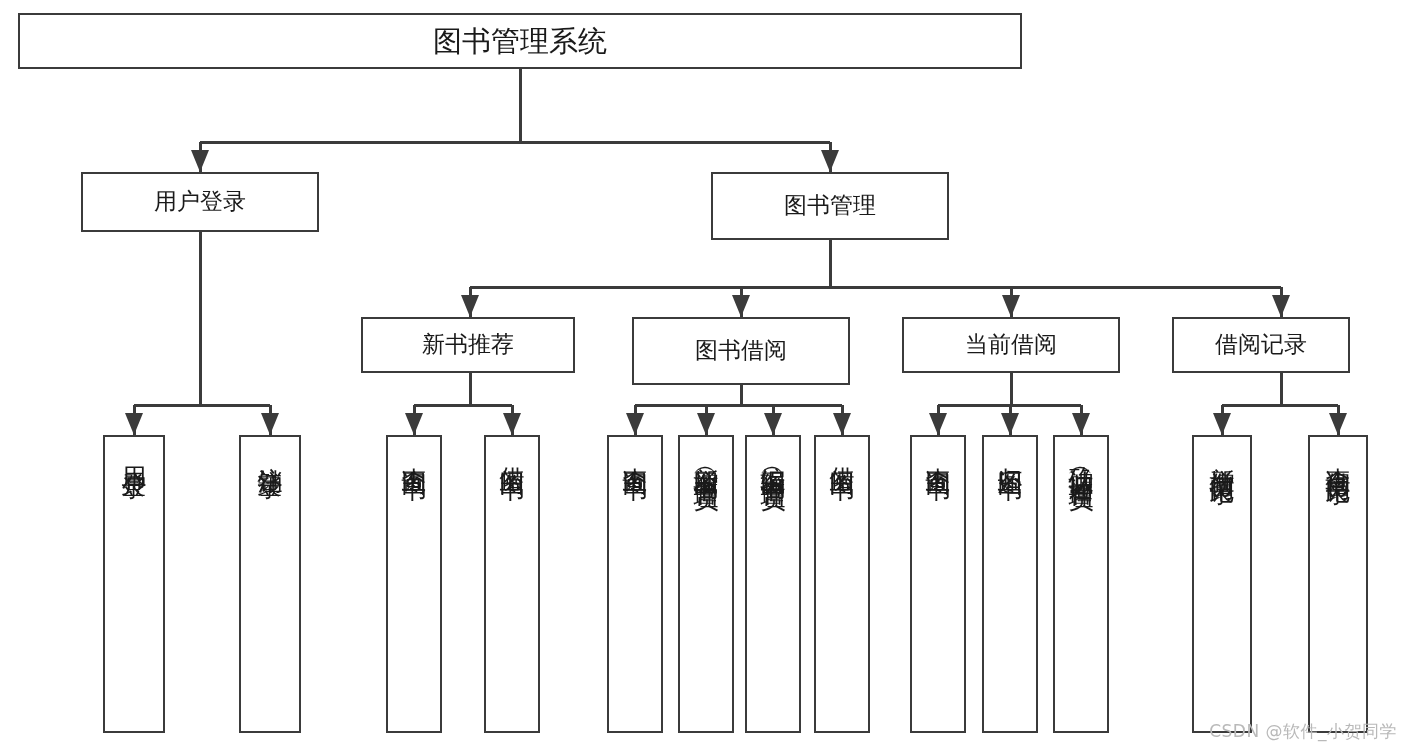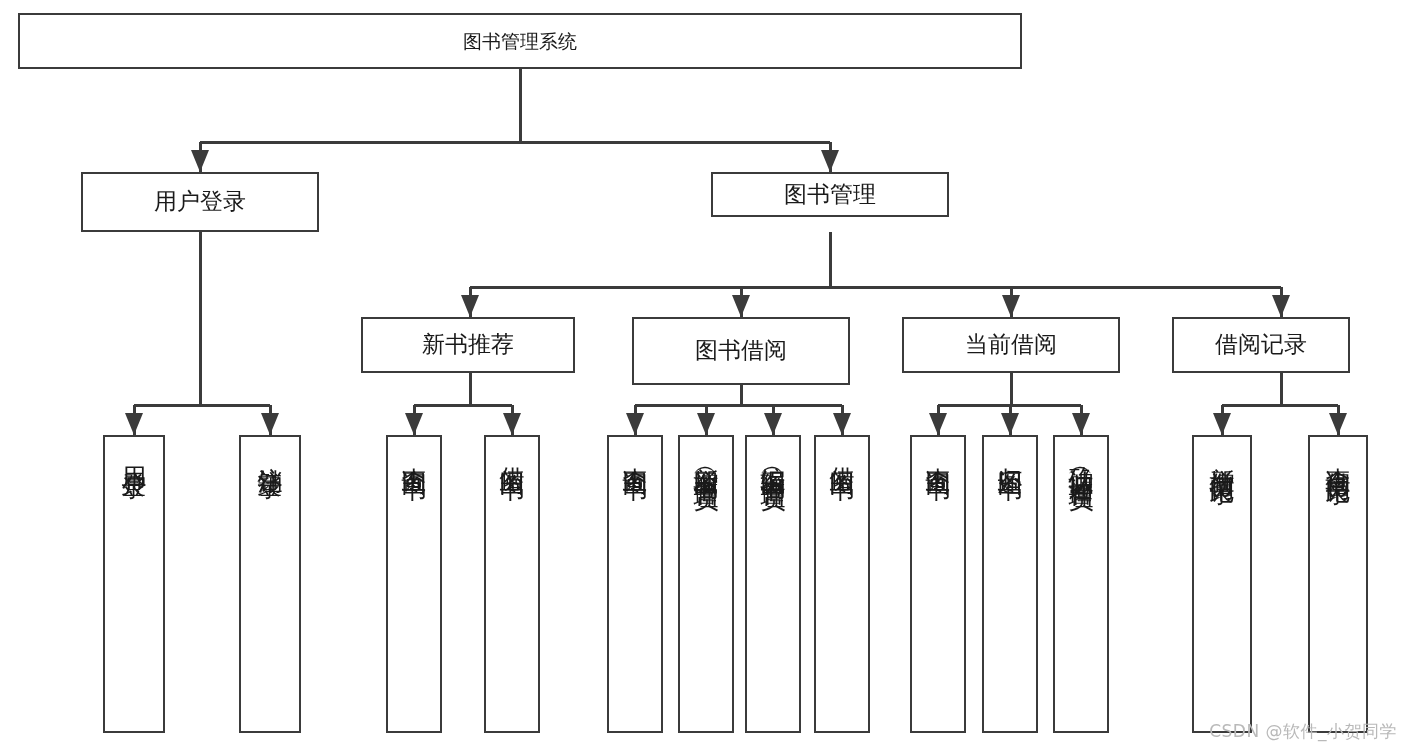--- a/index.html
+++ b/index.html
@@ -37,21 +37,21 @@
     z-index: 2;
   }
   .node .label {
     color: #1a1a1a;
     text-align: center;
     line-height: 1.18;
     white-space: nowrap;
   }
   
   .node.root .label {
-    font-size: 19px;
+    font-size: 29px;
   }
   
   .node.horiz .label {
     font-size: 23px;
   }
   
   .node.leaf {
     align-items: flex-start;
     padding-top: 10px;
   }
@@ -135,21 +135,21 @@
       <polygon points="1329,413 1347,413 1338,435" fill="#3b3b3b"></polygon>
     </svg>
 
   <div class="node root" style="left: 18px; top: 13px; width: 1004px; height: 56px;">
     <span class="label">图书管理系统</span>
   </div>
 
   <div class="node horiz" style="left: 81px; top: 172px; width: 238px; height: 60px;">
     <span class="label">用户登录</span>
   </div>
-  <div class="node horiz" style="left: 711px; top: 172px; width: 238px; height: 45px;">
+  <div class="node horiz" style="left: 711px; top: 172px; width: 238px; height: 68px;">
     <span class="label">图书管理</span>
   </div>
 
   <div class="node horiz" style="left: 361px; top: 317px; width: 214px; height: 56px;">
     <span class="label">新书推荐</span>
   </div>
   <div class="node horiz" style="left: 632px; top: 317px; width: 218px; height: 68px;">
     <span class="label">图书借阅</span>
   </div>
   <div class="node horiz" style="left: 902px; top: 317px; width: 218px; height: 56px; justify-content: center;">

